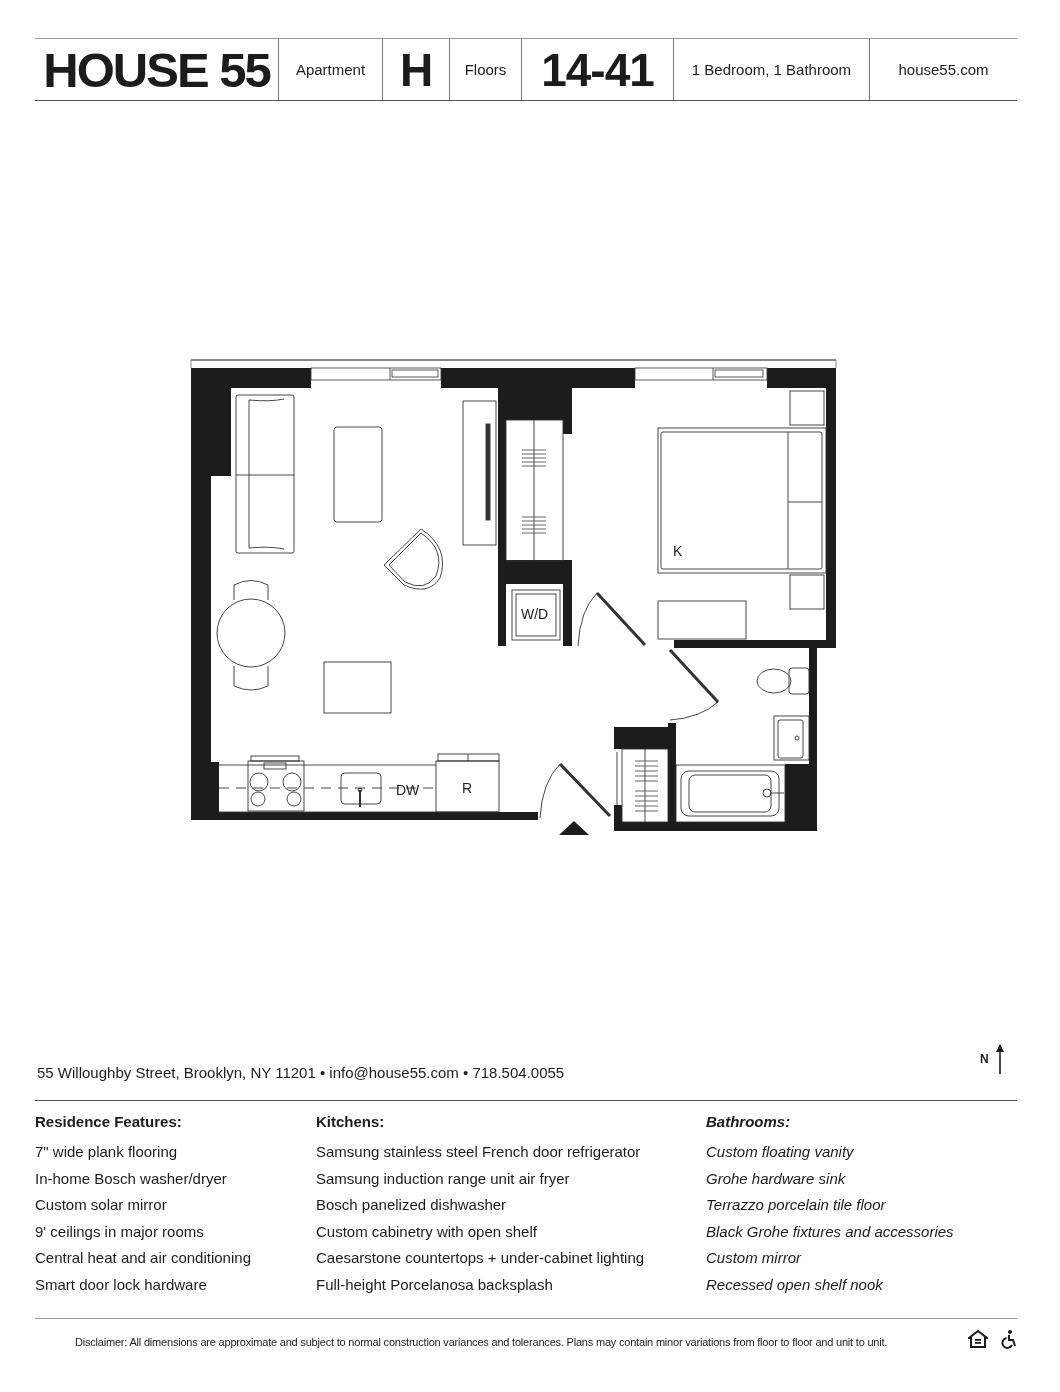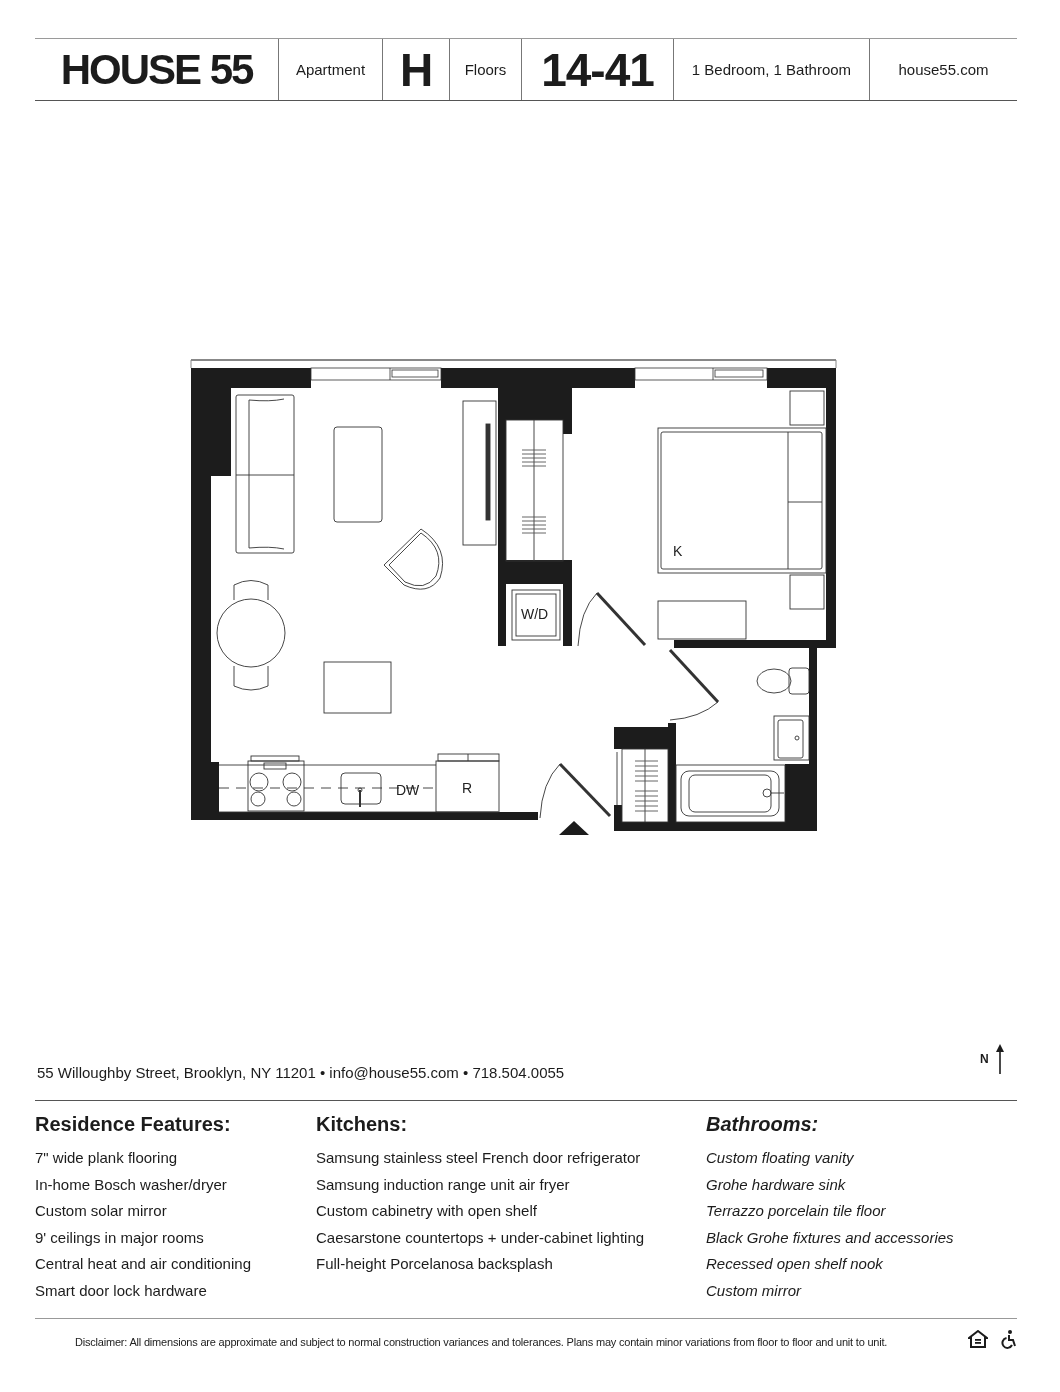--- a/index.html
+++ b/index.html
@@ -2,42 +2,42 @@
 <html><head>
 <meta charset="utf-8">
 <style>
   html, body { margin: 0; padding: 0; background: #ffffff; }
   body { width: 1060px; height: 1392px; position: relative; font-family: "Liberation Sans", sans-serif; color: #1c1c1c; overflow: hidden; }
 
   
   .header { position: absolute; left: 35px; top: 38px; width: 982px; height: 61px; border-top: 1.5px solid #9a9a9a; border-bottom: 1.5px solid #555; display: flex; }
   .cell { height: 100%; display: flex; align-items: center; justify-content: center; border-right: 1px solid #777; box-sizing: border-box; }
   .cell:last-child { border-right: none; }
-  .brand { width: 244px; font-weight: 700; font-size: 42px; letter-spacing: -2px; justify-content: center; }
+  .brand { width: 244px; font-weight: 700; font-size: 49px; letter-spacing: -2px; justify-content: center; }
   .lbl { font-size: 15px; font-weight: 500; }
   .big { font-size: 46px; font-weight: 700; letter-spacing: -1px; }
   .c-apt { width: 104px; }
   .c-h { width: 67px; }
   .c-floors { width: 72px; text-align: center; }
   .c-num { width: 152px; }
   .c-type { width: 196px; }
   .c-web { width: 147px; }
 
   
   .plan { position: absolute; left: 0; top: 0; width: 1060px; height: 1000px; }
 
   
   .address { position: absolute; left: 37px; top: 1064px; font-size: 15px; font-weight: 500; }
   .north { position: absolute; left: 980px; top: 1042px; width: 30px; height: 34px; }
   .north-n { position: absolute; left: 0; top: 10px; font-size: 12px; font-weight: 700; }
   .rule { position: absolute; left: 35px; width: 982px; height: 0; border-top: 1.3px solid #555; }
   .rule1 { top: 1100px; }
   .rule2 { top: 1318px; border-top-color: #999; }
   .col { position: absolute; top: 1113px; font-size: 15px; }
-  .col h3 { margin: 0 0 13px 0; font-size: 20px; font-weight: 600; }
+  .col h3 { margin: 0 0 13px 0; font-size: 15px; font-weight: 600; }
   .col ul { list-style: none; margin: 0; padding: 0; }
   .col li { height: 26.5px; line-height: 18px; }
   .col1 { left: 35px; }
   .col2 { left: 316px; }
   .col3 { left: 706px; font-style: italic; }
   .disclaimer { position: absolute; left: 37px; top: 1336px; font-size: 11px; letter-spacing: -0.2px; color: #222; margin-left: 38px; }
   .eho { position: absolute; left: 968px; top: 1330px; width: 20px; height: 18px; }
   .ada { position: absolute; left: 1001px; top: 1329px; width: 16px; height: 20px; }
 </style>
 </head>
@@ -260,35 +260,36 @@
     <li>Central heat and air conditioning</li>
     <li>Smart door lock hardware</li>
   </ul>
 </div>
 
 <div class="col col2">
   <h3>Kitchens:</h3>
   <ul>
     <li>Samsung stainless steel French door refrigerator</li>
     <li>Samsung induction range unit air fryer</li>
+    <li>Bosch panelized dishwasher</li>
     <li>Custom cabinetry with open shelf</li>
     <li>Caesarstone countertops + under-cabinet lighting</li>
     <li>Full-height Porcelanosa backsplash</li>
   </ul>
 </div>
 
 <div class="col col3">
   <h3>Bathrooms:</h3>
   <ul>
     <li>Custom floating vanity</li>
     <li>Grohe hardware sink</li>
     <li>Terrazzo porcelain tile floor</li>
     <li>Black Grohe fixtures and accessories</li>
+    <li>Custom mirror</li>
     <li>Recessed open shelf nook</li>
-    <li>Custom mirror</li>
   </ul>
 </div>
 
 <div class="rule rule2"></div>
 
 <div class="disclaimer">Disclaimer: All dimensions are approximate and subject to normal construction variances and tolerances. Plans may contain minor variations from floor to floor and unit to unit.</div>
 
 <svg class="eho" viewBox="0 0 20 18">
   <path d="M10 1 L19 8 L17 8 L17 17 L3 17 L3 8 L1 8 Z" fill="none" stroke="#1c1c1c" stroke-width="2"></path>
   <rect x="7" y="9" width="6" height="1.8" fill="#1c1c1c"></rect>

